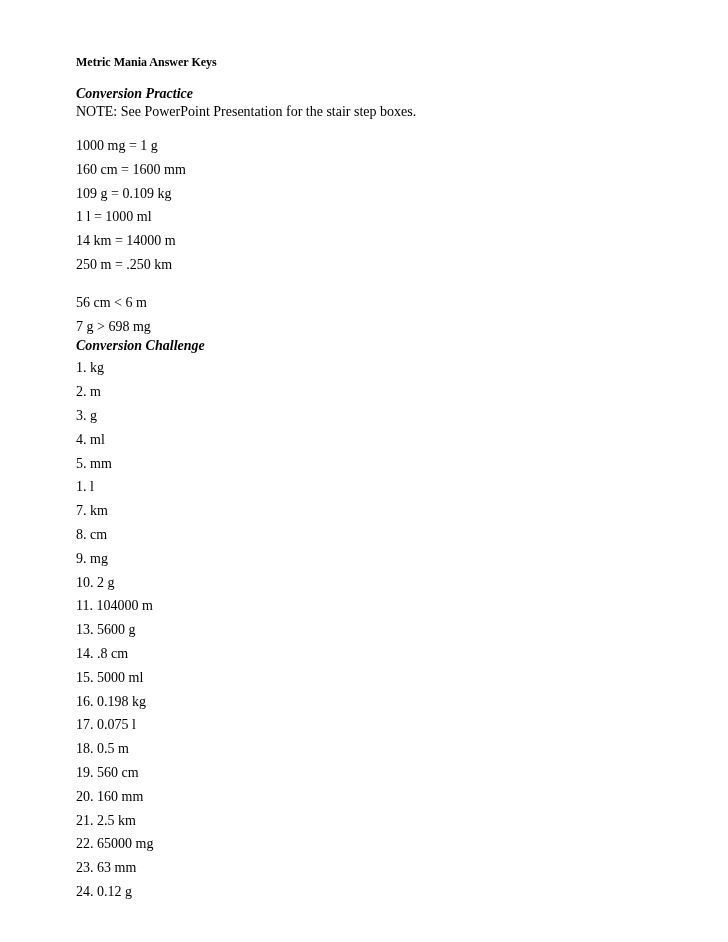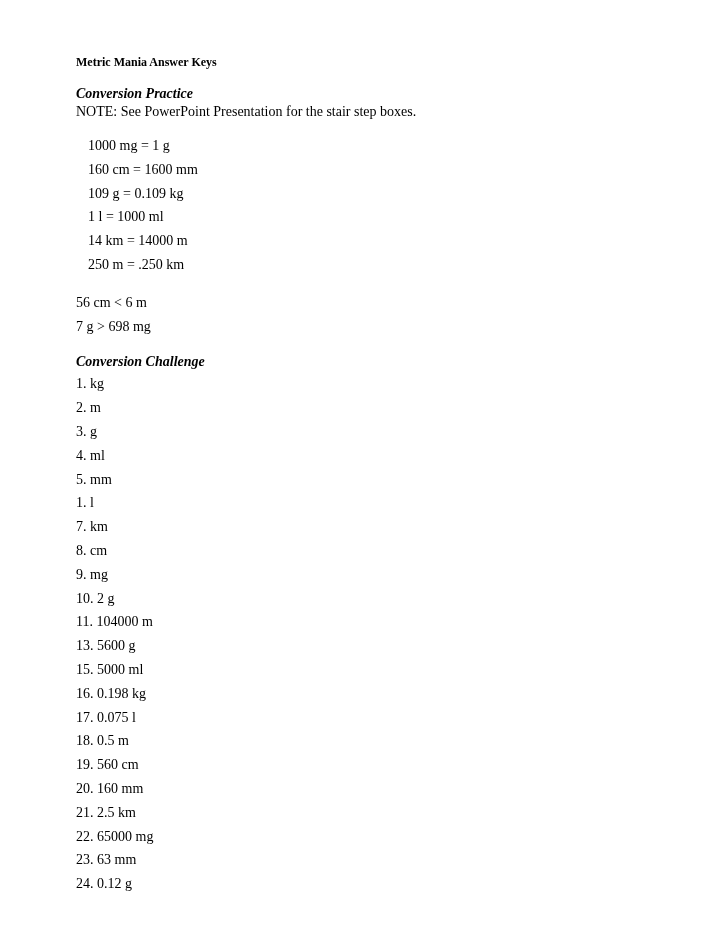--- a/index.html
+++ b/index.html
@@ -30,24 +30,22 @@
       font-size: 14px;
       margin-bottom: 2px;
       font-style: italic;
     }
     .note-line {
       margin-bottom: 14px;
     }
     .conversion-list {
       margin-bottom: 14px;
       line-height: 1.7;
-      margin-left: 12px;
     }
     .comparison-list {
-      margin-bottom: 16px;
       line-height: 1.7;
     }
     .challenge-list {
       line-height: 1.7;
     }
   </style>
 </head>
 <body>
 
 <div class="page">
@@ -80,20 +78,21 @@
       <div>3. g</div>
       <div>4. ml</div>
       <div>5. mm</div>
       <div>1. l</div>
       <div>7. km</div>
       <div>8. cm</div>
       <div>9. mg</div>
       <div>10. 2 g</div>
       <div>11. 104000 m</div>
       <div>13. 5600 g</div>
+      <div>14. .8 cm</div>
       <div>15. 5000 ml</div>
       <div>16. 0.198 kg</div>
       <div>17. 0.075 l</div>
       <div>18. 0.5 m</div>
       <div>19. 560 cm</div>
       <div>20. 160 mm</div>
       <div>21. 2.5 km</div>
       <div>22. 65000 mg</div>
       <div>23. 63 mm</div>
       <div>24. 0.12 g</div>

